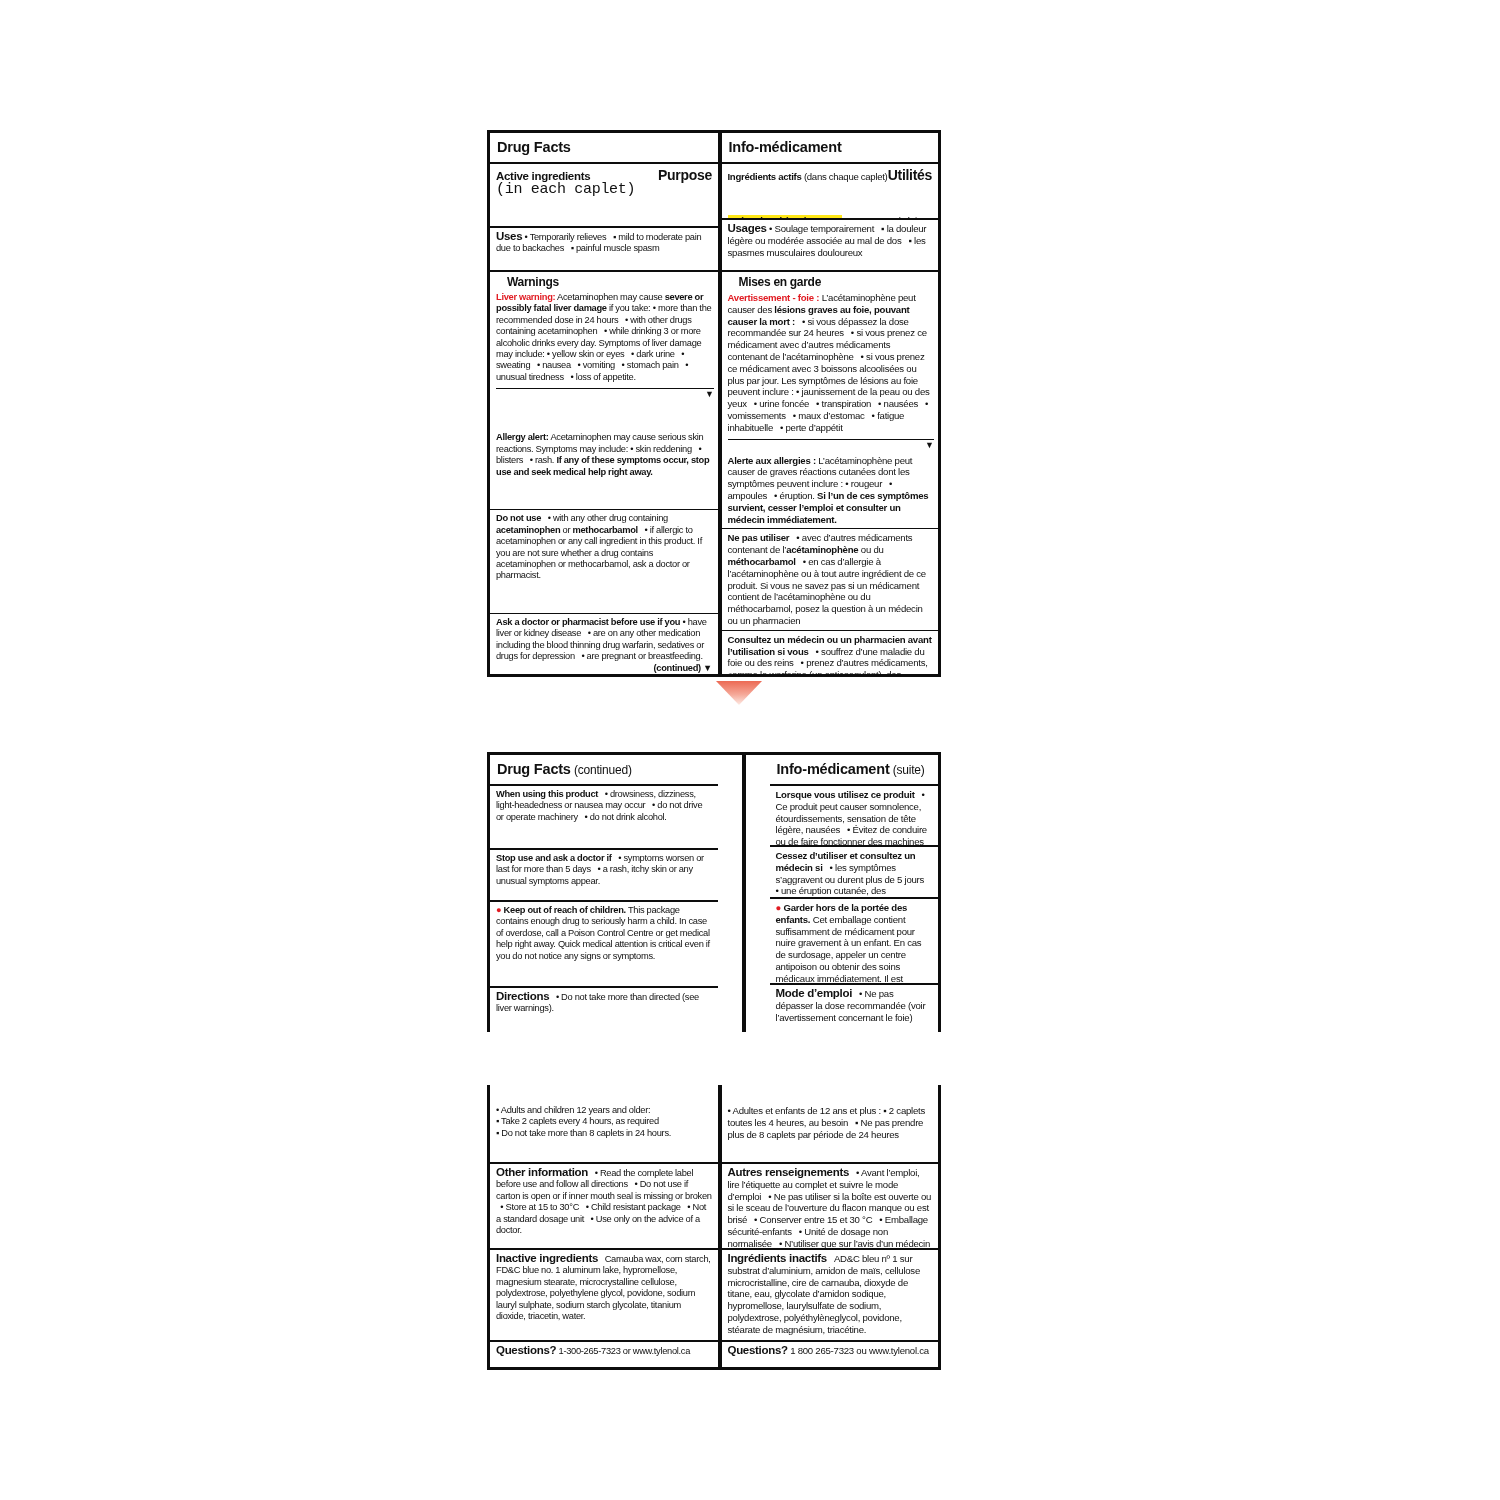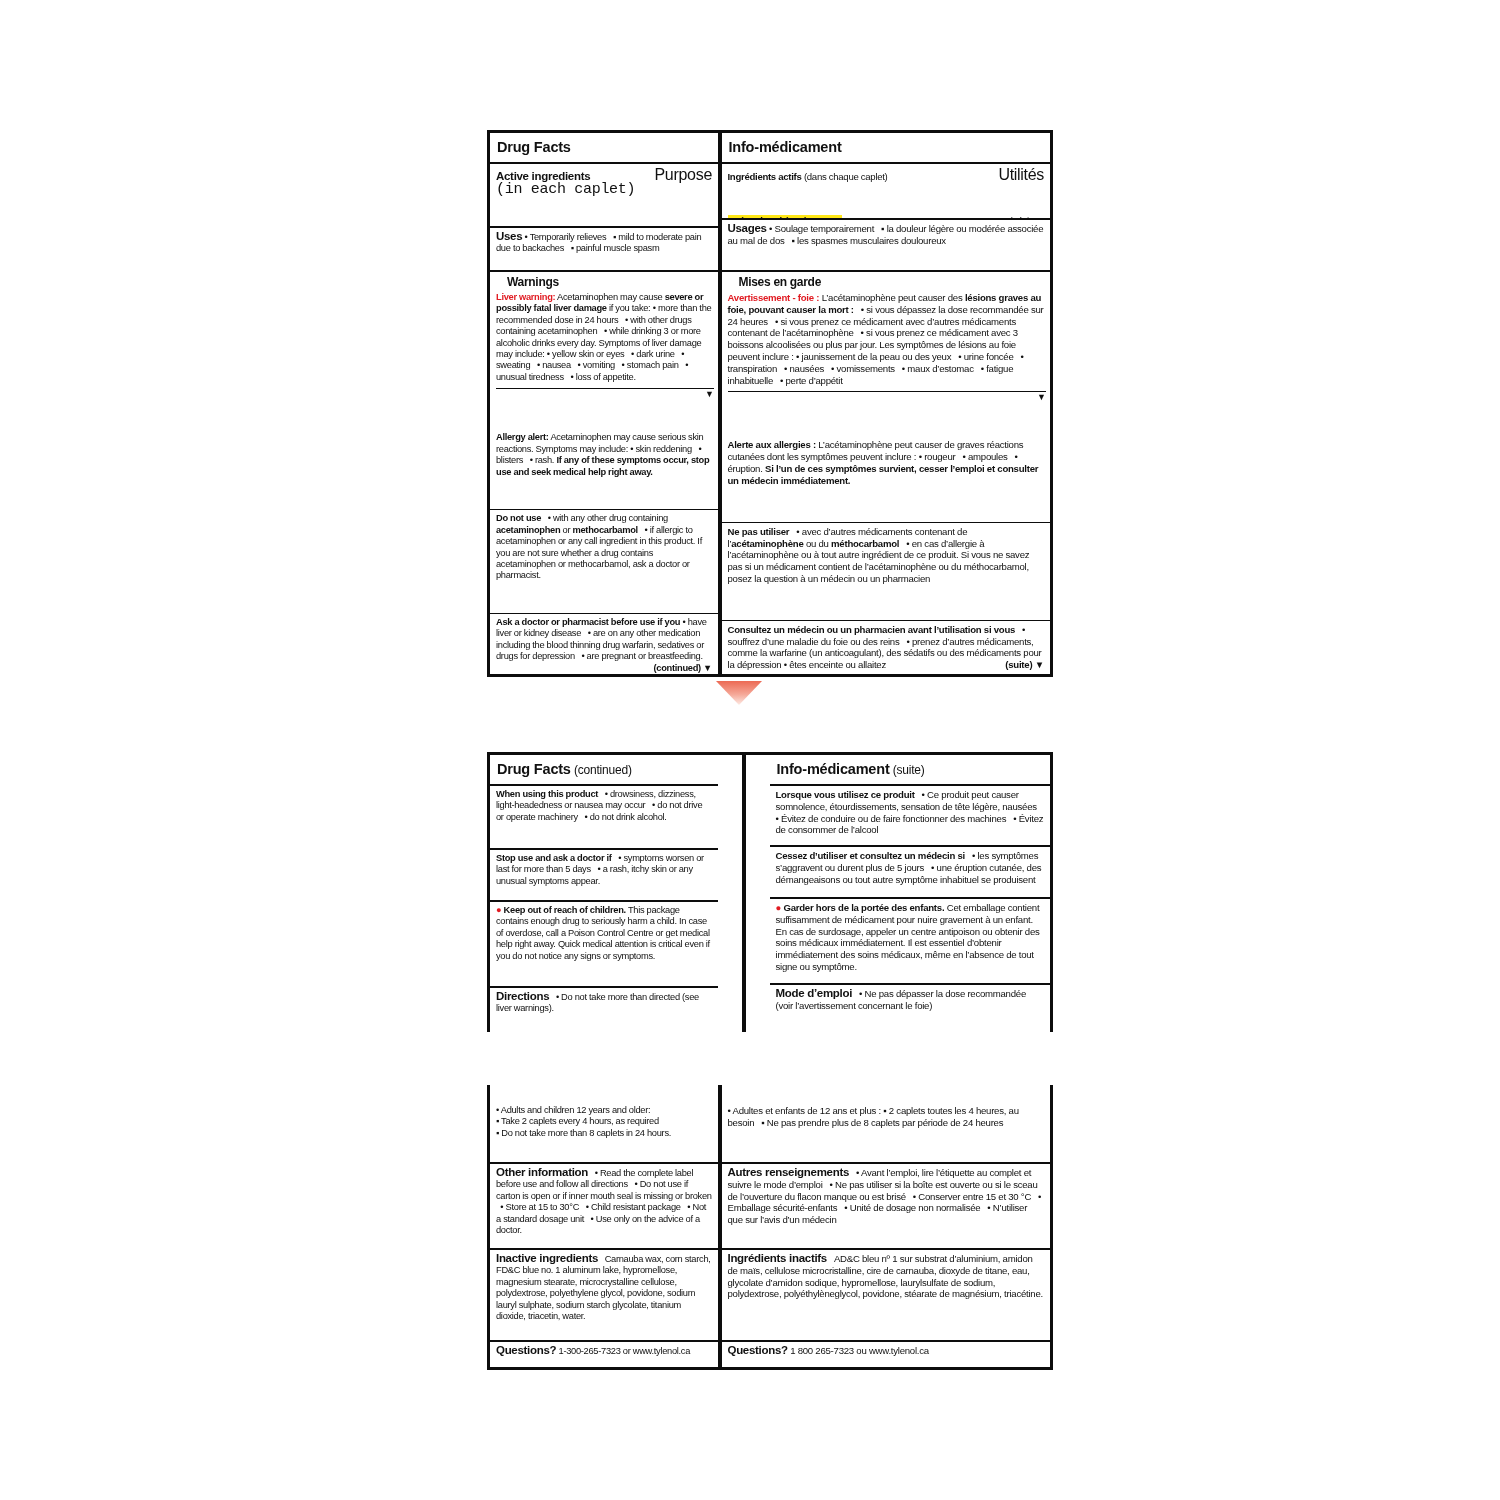--- a/index.html
+++ b/index.html
@@ -2,21 +2,21 @@
 <html><head>
 <meta charset="utf-8">
 <style>
   html,body{margin:0;padding:0;}
   body{
     width:1500px;height:1500px;position:relative;background:#ffffff;
     font-family:"Liberation Sans","DejaVu Sans",sans-serif;color:#111;
     -webkit-font-smoothing:antialiased;
   }
   .label{position:absolute;left:487px;top:130px;width:527px;}
-  .panel{position:absolute;left:0;width:566px;display:flex;background:#fff;box-sizing:border-box;border:3px solid #0d0d0d;}
+  .panel{position:absolute;left:0;width:454px;display:flex;background:#fff;box-sizing:border-box;border:3px solid #0d0d0d;}
   .panel-1{top:0;height:547px;}
   .panel-2{top:622px;height:280px;border-bottom:none;gap:24px;}
   .panel-3{top:955px;height:285px;border-top:none;}
   .col{display:flex;flex-direction:column;box-sizing:border-box;overflow:hidden;}
   .col-en{width:228px;}
   .col-fr{flex:1;border-radius:10px;}
   .vdiv{width:3.5px;background:#0d0d0d;}
   .ptitle{height:29px;box-sizing:border-box;padding:5px 7px 0;overflow:hidden;}
   .ptitle .b{font-size:14.5px;font-weight:bold;letter-spacing:-0.2px;}
   .ptitle span{font-size:12px;letter-spacing:-0.2px;}
@@ -34,21 +34,21 @@
   .sub{border-top:1.5px solid #0d0d0d;}
   .sub.nb{border-top:none;}
   .wrule{border-top:1.5px solid #0d0d0d;margin:2px 4px 0 6px;}
   .wtri{text-align:right;font-size:9px;line-height:9px;padding:1px 4px 2px;}
   
   .act{padding:2px 6px 0;}
   .act-top{display:flex;justify-content:space-between;align-items:baseline;}
   .act-top .h1 span.b{font-size:11.5px;}
   .act-top .h1 span{font-size:9.3px;letter-spacing:-0.3px;}
   .col-fr .act-top .h1 span{font-size:9.6px;}
-  .act-top .h2{font-weight:normal;font-size:16px;letter-spacing:-0.3px;}
+  .act-top .h2{font-weight:bold;font-size:14px;letter-spacing:-0.3px;}
   .act-sub{font-size:15px;line-height:11px;letter-spacing:-0.3px;font-family:Liberation Mono, monospace;}
   .ing-row{display:flex;align-items:flex-end;font-size:9.3px;line-height:12.4px;letter-spacing:-0.3px;margin-top:31px;}
   .col-fr .ing-row{font-size:9.6px;}
   .ing-name{font-weight:bold;white-space:nowrap;}
   .leader{flex:1;border-bottom:1.6px dotted #222;margin:0 3px 2.5px;min-width:8px;}
   .ing-purpose{white-space:nowrap;}
   .pad-top{padding-top:20px;}
   
   .cont-arrow{position:absolute;top:551px;left:229px;width:46px;height:24px;
     background:linear-gradient(to bottom,#ec6a54 0%,#f5a797 55%,#fdeae4 100%);

